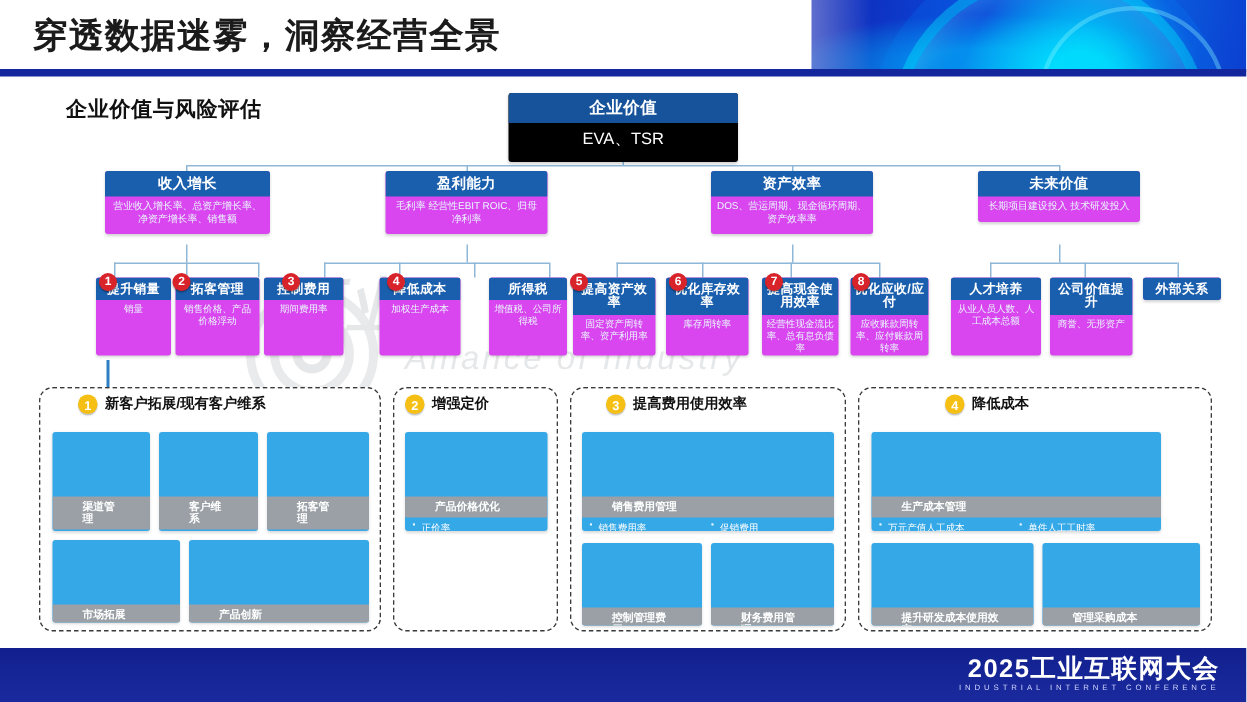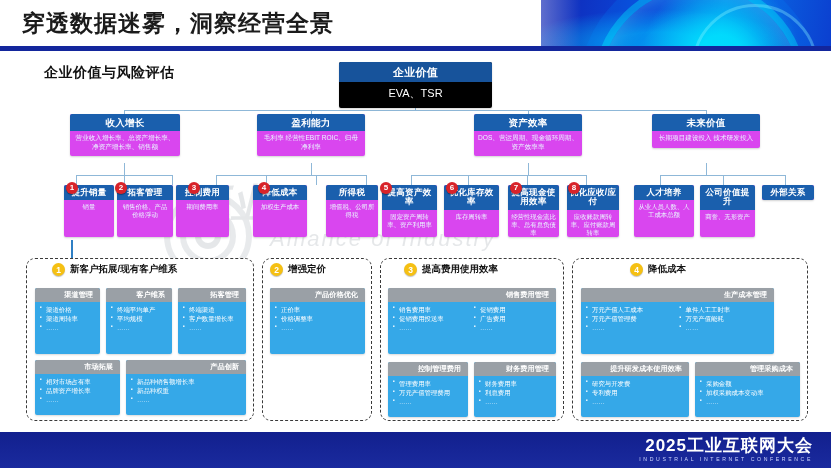--- a/index.html
+++ b/index.html
@@ -86,22 +86,22 @@
   .panel-head { position:absolute; display:flex; align-items:center; gap:5px; }
   .panel-num {
     width:13px; height:13px; border-radius:50%; background:#f5c013; color:#fff;
     font-size:8.5px; font-weight:bold; display:flex; align-items:center; justify-content:center;
     box-shadow:0 1px 1px rgba(0,0,0,.25);
   }
   .panel-title { font-size:9.5px; font-weight:bold; color:#111; white-space:nowrap; }
 
   .card { position:absolute; background:#35a8e8; border-radius:2px; overflow:hidden;
           box-shadow:0 1px 2px rgba(0,0,0,.15); }
-  .card .ch { background:#9aa0a6; color:#fff; font-size:7.2px; font-weight:bold; text-align:right;
-              padding:3px 7px; line-height:1.1; }
+  .card .ch { background:#9aa0a6; color:#fff; font-size:7.2px; font-weight:bold; text-align:left;
+              padding:3px 20px; line-height:1.1;margin-top:43px; }
   .card .cb { padding:3px 4px 3px 5px; }
   .card .cb.two { display:flex; gap:3px; }
   .card .cb.two > ul { flex:1; }
   .card ul { list-style:none; }
   .card li { color:#fff; font-size:6.4px; line-height:1.45; position:relative; padding-left:6px;
              white-space:nowrap; }
   .card li:before { content:"▪"; position:absolute; left:0; top:-0.5px; font-size:5.5px; color:#eaf7ff; }
   .card li.dots { color:#cfe9fb; }
 
   

